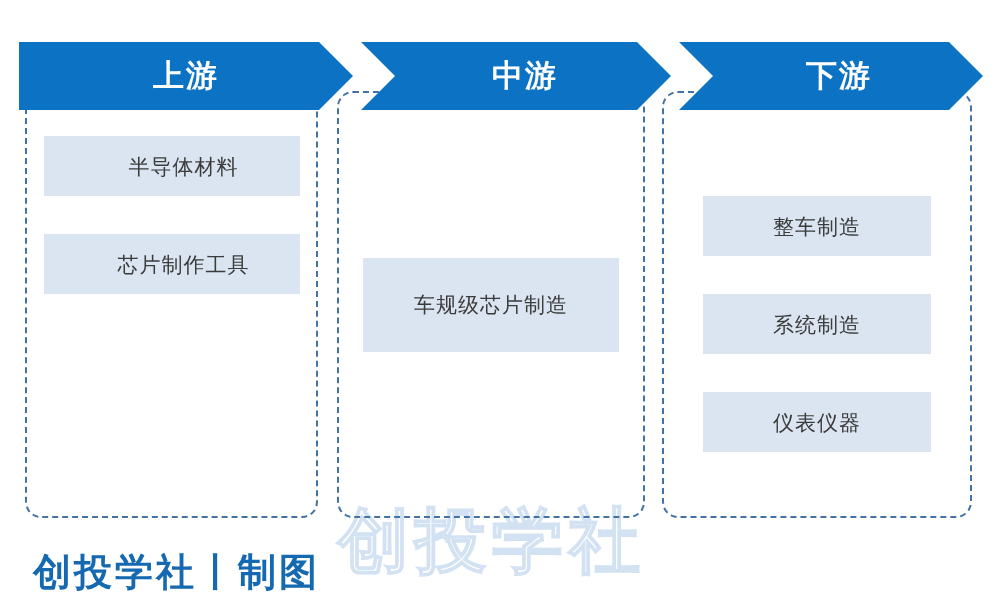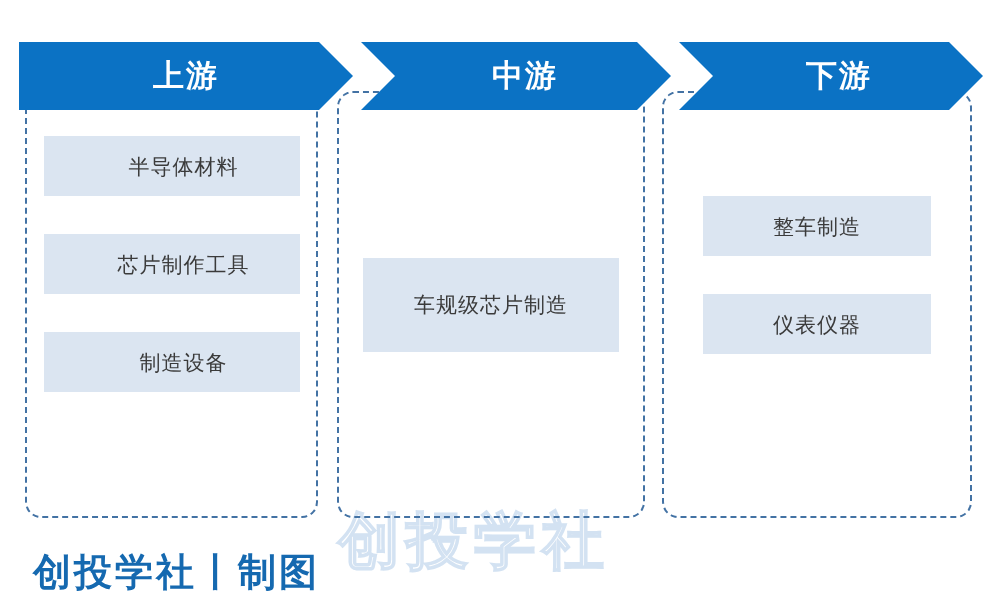--- a/index.html
+++ b/index.html
@@ -16,21 +16,21 @@
   }
 
   
   #watermark {
     position: absolute;
     left: 338px;
     top: 486px;
     width: 420px;
     height: 110px;
     font-family: "Liberation Serif", "DejaVu Serif", serif;
-    font-size: 62px;
+    font-size: 71px;
     font-weight: 700;
     letter-spacing: 6px;
     color: transparent;
     -webkit-text-stroke: 1.5px #d3e2f2;
     text-shadow: none;
     line-height: 110px;
     white-space: nowrap;
     user-select: none;
     z-index: 1;
   }
@@ -168,38 +168,38 @@
 </div>
 
 <div class="column" id="column-0">
   <div class="col-inner">
     <div class="item-box">
       <span class="item-label">半导体材料</span>
     </div>
     <div class="item-box">
       <span class="item-label">芯片制作工具</span>
     </div>
-    <div class="item-box">
-      <span class="item-label">制造设备</span>
-    </div>
   </div>
 </div>
 
 <div class="column" id="column-1">
   <div class="col-inner">
     <div class="item-box">
       <span class="item-label">车规级芯片制造</span>
     </div>
   </div>
 </div>
 
 <div class="column" id="column-2">
   <div class="col-inner">
     <div class="item-box">
       <span class="item-label">整车制造</span>
     </div>
     <div class="item-box">
+      <span class="item-label">系统制造</span>
+    </div>
+    <div class="item-box">
       <span class="item-label">仪表仪器</span>
     </div>
   </div>
 </div>
 
 <div id="bottom-credit">创投学社丨制图</div>
 
 </body></html>

